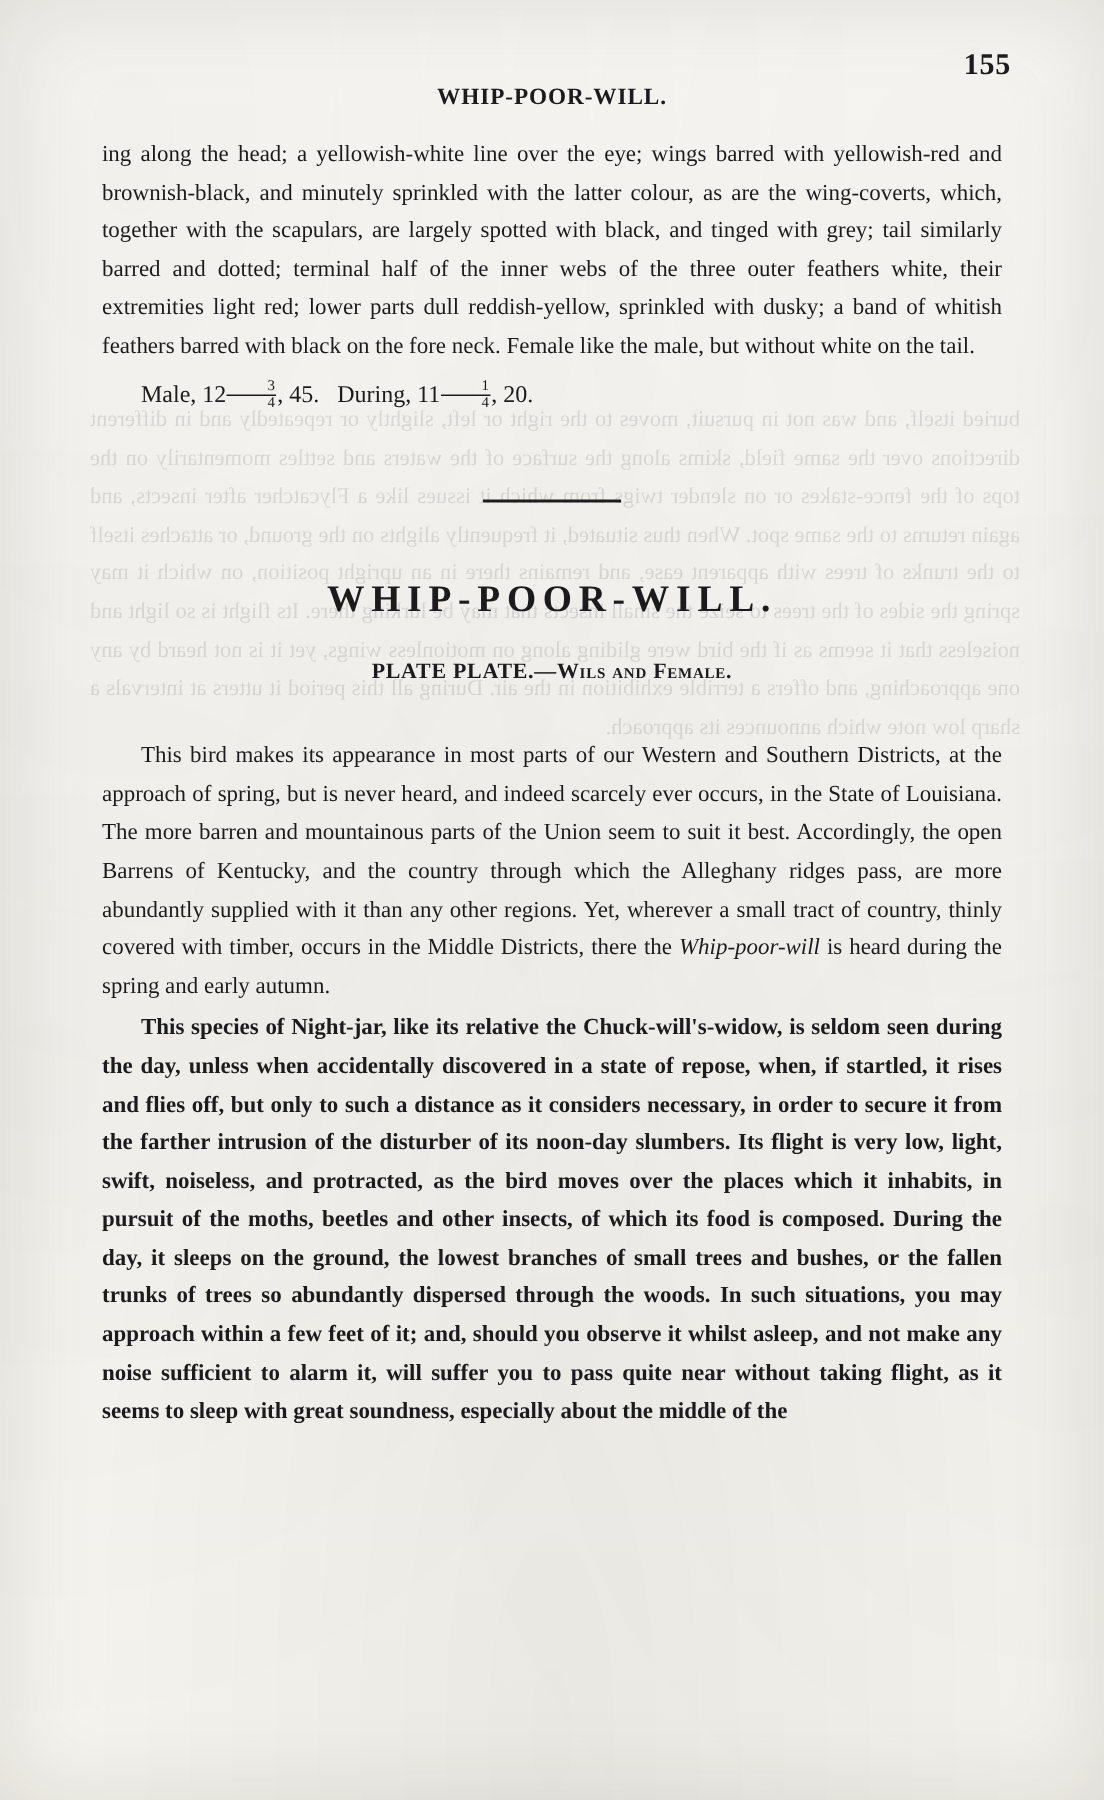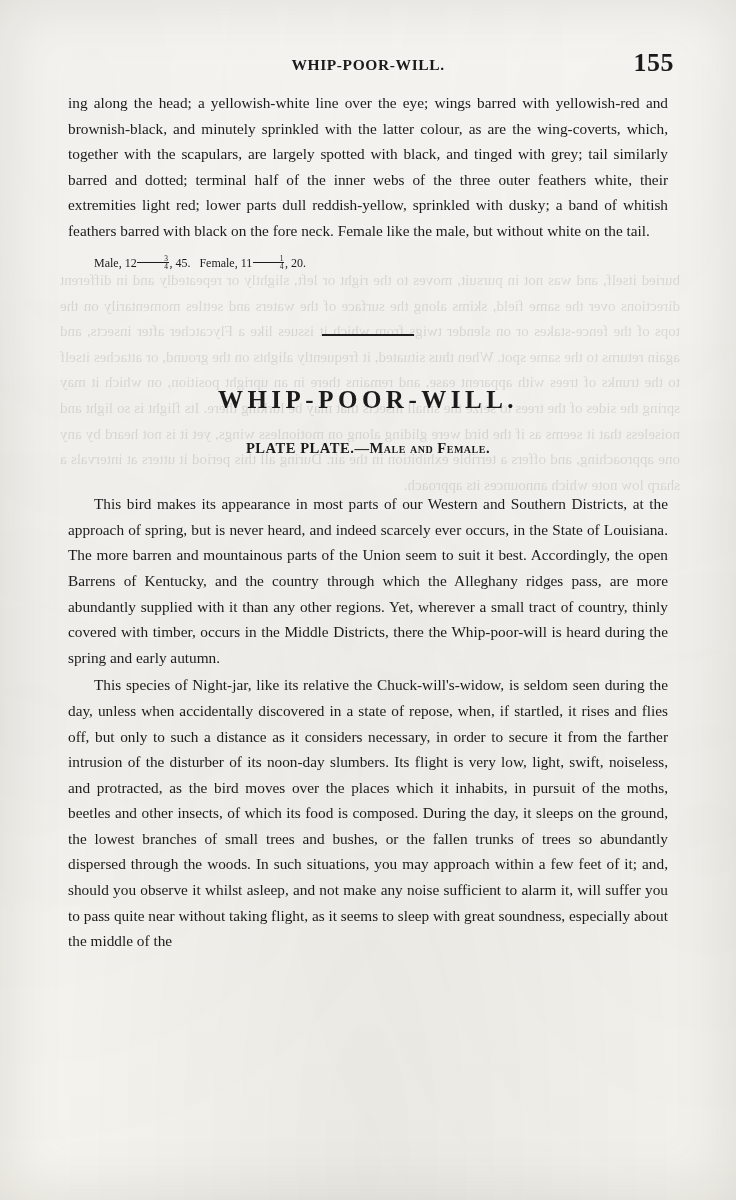--- a/index.html
+++ b/index.html
@@ -52,23 +52,23 @@
     top: 56px;
     left: 0;
     width: 600px;
     text-align: center;
     font-size: 15.5px;
     letter-spacing: 0.6px;
     font-weight: bold;
   }
   .folio {
     position: absolute;
-    top: 48px;
+    top: 32px;
     right: -6px;
-    font-size: 26px;
+    font-size: 20px;
     font-weight: bold;
     letter-spacing: 0.5px;
   }
   
   .textblock {
     position: absolute;
     top: 90px;
     left: 0;
     width: 600px;
   }
@@ -76,21 +76,21 @@
     margin: 0;
     font-size: 15.3px;
     line-height: 25.6px;
     text-align: justify;
     text-justify: inter-word;
   }
   p.cont { text-indent: 0; }
   p.indent { text-indent: 26px; }
   .measure-line {
     margin-top: 7px;
-    font-size: 12px;
+    font-size: 16px;
     line-height: 25.6px;
     text-indent: 26px;
   }
   .frac {
     display: inline-block;
     vertical-align: -0.35em;
     font-size: 0.62em;
     line-height: 1;
     text-align: center;
     margin: 0 0.5px;
@@ -140,22 +140,23 @@
     letter-spacing: 0.5px;
   }
   .plate-line .sc {
     font-variant: small-caps;
   }
   .body-start {
     margin-top: 34px;
   }
   .body-next {
     margin-top: 2px;
-  }
-  .ital { }
+    font-weight: bold;
+  }
+  .ital { font-style: italic; }
 
   
   .showthrough {
     position: absolute;
     left: 60px;
     top: 268px;
     width: 620px;
     height: 500px;
     opacity: 0.13;
     transform: scaleX(-1);
@@ -181,32 +182,32 @@
     <div class="folio">155</div>
 
     <div class="textblock">
 
       <p class="cont">ing along the head; a yellowish-white line over the eye; wings barred with yellowish-red and brownish-black, and minutely sprinkled with the latter colour, as are the wing-coverts, which, together with the scapulars, are largely spotted with black, and tinged with grey; tail similarly barred and dotted; terminal half of the inner webs of the three outer feathers white, their extremities light red; lower parts dull reddish-yellow, sprinkled with dusky; a band of whitish feathers barred with black on the fore neck.  Female like the male, but without white on the tail.</p>
 
       <div class="measure-line">
         <span>Male,</span>
         <span>12</span><span class="frac"><span class="num">3</span><span class="den">4</span></span><span>, 45.</span>
         &nbsp;
-        <span>Female,</span>
+        <span>During,</span>
         <span>11</span><span class="frac"><span class="num">1</span><span class="den">4</span></span><span>, 20.</span>
       </div>
 
       <div class="rule-wrap">
         <span class="rule"></span>
       </div>
 
       <div class="species-title">WHIP-POOR-WILL.</div>
 
 
-      <div class="plate-line"><span>PLATE PLATE.—</span><span class="sc">Male and Female.</span></div>
+      <div class="plate-line"><span>PLATE PLATE.—</span><span class="sc">Wils and Female.</span></div>
 
       <p class="indent body-start"><span>This bird makes its appearance in most parts of our Western and Southern Districts, at the approach of spring, but is never heard, and indeed scarcely ever occurs, in the State of Louisiana.  The more barren and mountainous parts of the Union seem to suit it best.  Accordingly, the open Barrens of Kentucky, and the country through which the Alleghany ridges pass, are more abundantly supplied with it than any other regions.  Yet, wherever a small tract of country, thinly covered with timber, occurs in the Middle Districts, there the </span><span class="ital">Whip-poor-will</span><span> is heard during the spring and early autumn.</span></p>
 
       <p class="indent body-next">This species of Night-jar, like its relative the Chuck-will's-widow, is seldom seen during the day, unless when accidentally discovered in a state of repose, when, if startled, it rises and flies off, but only to such a distance as it considers necessary, in order to secure it from the farther intrusion of the disturber of its noon-day slumbers.  Its flight is very low, light, swift, noiseless, and protracted, as the bird moves over the places which it inhabits, in pursuit of the moths, beetles and other insects, of which its food is composed.  During the day, it sleeps on the ground, the lowest branches of small trees and bushes, or the fallen trunks of trees so abundantly dispersed through the woods.  In such situations, you may approach within a few feet of it; and, should you observe it whilst asleep, and not make any noise sufficient to alarm it, will suffer you to pass quite near without taking flight, as it seems to sleep with great soundness, especially about the middle of the</p>
 
     </div>
   </div>
 
   <div class="edge-shade"></div>
 </div>

